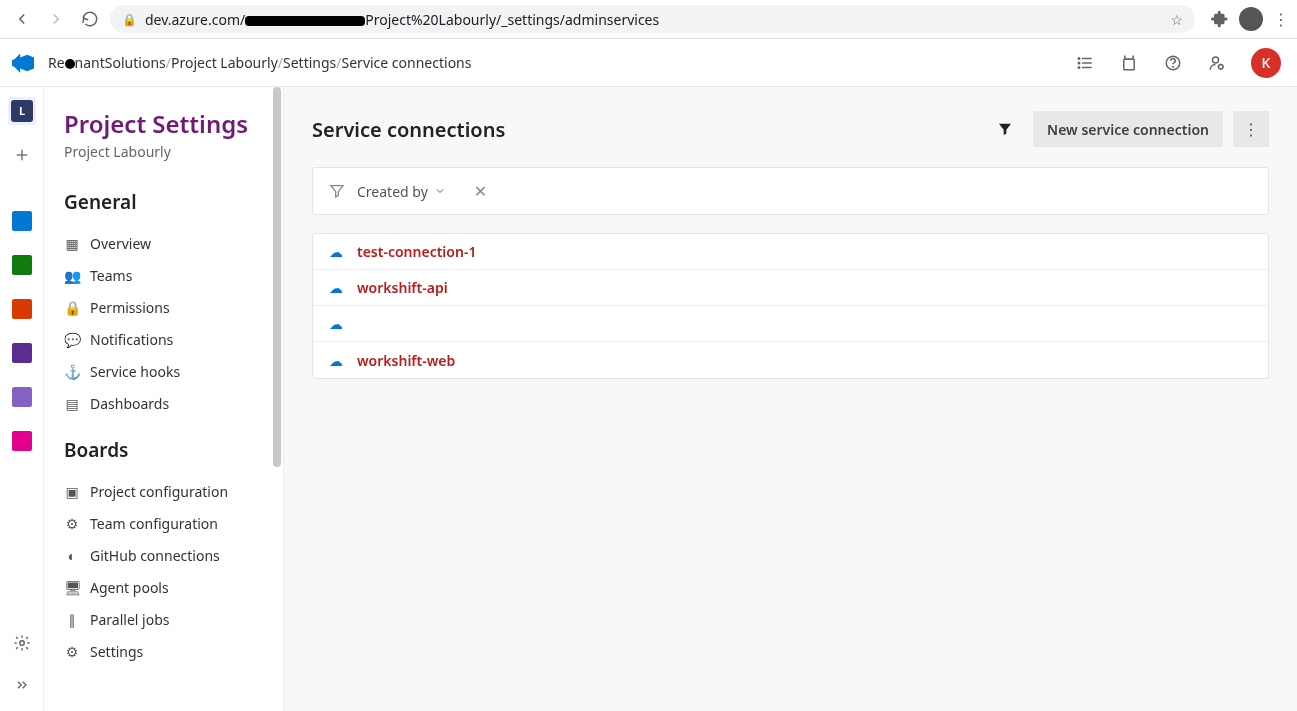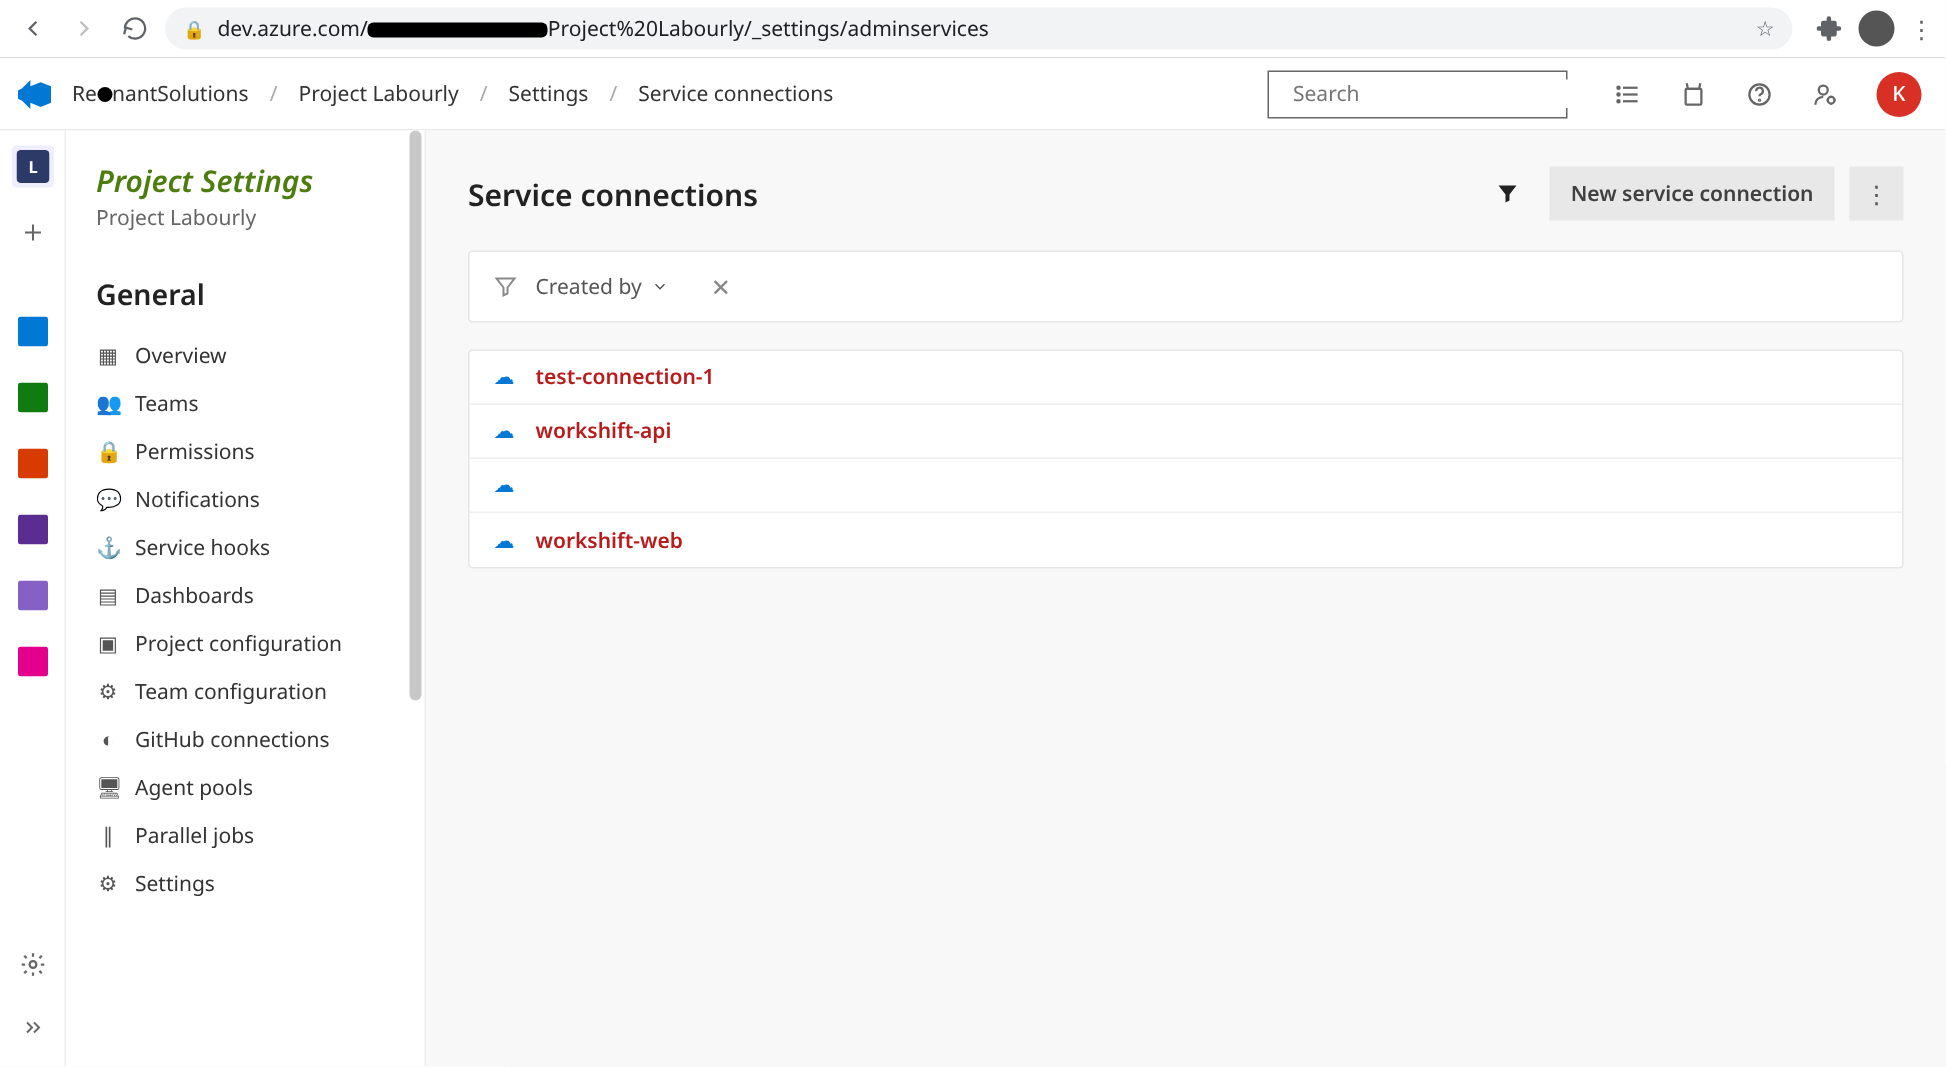--- a/index.html
+++ b/index.html
@@ -14,21 +14,21 @@
 .url-text { flex:1; white-space:nowrap; overflow:hidden; }
 .addr-redact { display:inline-block; width:120px; height:10px; background:#000; border-radius:4px; vertical-align:middle; }
 .chrome-right { display:flex; align-items:center; gap:10px; margin-left:10px; }
 .star { color:#5f6368; }
 .ext-avatar { width:24px; height:24px; border-radius:50%; background:#555; }
 .dots-v { color:#5f6368; font-size:16px; }
 
 
 .az-header { height:48px; background:#fff; display:flex; align-items:center; padding:0 16px 0 12px; border-bottom:1px solid #e8e8e8; gap:10px; }
 .az-logo { width:22px; height:22px; margin-right:4px; }
-.breadcrumbs { display:flex; gap:14px; font-size:14px; color:#333; }
+.breadcrumbs { display:flex; font-size:14px; color:#333; }
 .crumb { color:#333; cursor:pointer; }
 .crumb-sep { color:#aaa; }
 .crumb .dot { display:inline-block; width:10px; height:10px; background:#000; border-radius:50%; vertical-align:middle; }
 .az-header .spacer { flex:1; }
 .search-box { width:200px; height:32px; border:1px solid #666; display:flex; align-items:center; padding:0 8px; gap:8px; font-size:14px; color:#666; }
 .search-box input { border:none; outline:none; flex:1; font-size:14px; }
 .az-icons { display:flex; align-items:center; gap:24px; margin-left:20px; color:#666; }
 .az-icon { width:20px; height:20px; display:flex; align-items:center; justify-content:center; cursor:pointer; }
 .user-badge { width:30px; height:30px; border-radius:50%; background:#d93025; color:#fff; display:flex; align-items:center; justify-content:center; font-size:14px; font-weight:500; cursor:pointer; }
 
@@ -36,21 +36,21 @@
 .body-wrap { display:flex; height:calc(711px - 39px - 48px); background:#f8f8f8; }
 .rail { width:44px; background:#fff; border-right:1px solid #eee; display:flex; flex-direction:column; align-items:center; padding-top:10px; gap:16px; }
 .rail-item { width:28px; height:28px; display:flex; align-items:center; justify-content:center; cursor:pointer; border-radius:3px; }
 .rail-item.sel { background:#eef; }
 .rail .rail-spacer { flex:1; }
 .rail-bottom { padding-bottom:12px; display:flex; flex-direction:column; gap:14px; align-items:center; }
 
 
 .settings-side { width:240px; background:#fff; border-right:1px solid #eee; padding:20px 0 0 20px; overflow-y:auto; position:relative; }
 .settings-side::after { content:""; position:absolute; right:2px; top:0; width:8px; height:380px; background:#c8c8c8; border-radius:4px; }
-.ps-title { font-size:20px; font-weight:600; color:#4d7c0f;font-style:italic; }
+.ps-title { font-size:24px; font-weight:600; color:#701a75; }
 .ps-sub { font-size:14px; color:#666; margin-top:2px; margin-bottom:28px; }
 .sec-head { font-size:19px; font-weight:600; color:#222; margin:18px 0 12px 0; }
 .side-item { display:flex; align-items:center; gap:10px; height:32px; font-size:14px; color:#333; cursor:pointer; }
 .side-item .ic { width:16px; text-align:center; color:#555; }
 
 
 .main { flex:1; padding:24px 28px; overflow:auto; }
 .main-head { display:flex; align-items:center; margin-bottom:20px; }
 .main-title { font-size:20px; font-weight:600; color:#222; }
 .main-head .sp { flex:1; }
@@ -117,27 +117,20 @@
   <div class="breadcrumbs">
     <span class="crumb">Re<span class="dot"></span>nantSolutions</span>
     <span class="crumb-sep">/</span>
     <span class="crumb">Project Labourly</span>
     <span class="crumb-sep">/</span>
     <span class="crumb">Settings</span>
     <span class="crumb-sep">/</span>
     <span class="crumb">Service connections</span>
   </div>
   <div class="spacer"></div>
-  <div class="search-box">
-    <svg width="14" height="14" viewBox="0 0 24 24" fill="none" stroke="#666" stroke-width="2">
-        <circle cx="10" cy="10" r="7"></circle>
-        <line x1="21" y1="21" x2="15" y2="15"></line>
-      </svg>
-    <input placeholder="Search" style="">
-  </div>
   <div class="az-icons">
     <span class="az-icon">
       <svg width="18" height="18" viewBox="0 0 24 24" fill="none" stroke="#666" stroke-width="2">
           <line x1="8" y1="6" x2="21" y2="6"></line>
           <line x1="8" y1="12" x2="21" y2="12"></line>
           <line x1="8" y1="18" x2="21" y2="18"></line>
           <circle cx="4" cy="6" r="1"></circle>
           <circle cx="4" cy="12" r="1"></circle>
           <circle cx="4" cy="18" r="1"></circle>
         </svg>
@@ -253,20 +246,21 @@
       </div>
     <div class="side-item">
         <span class="ic">⚓</span>
         <span>Service hooks</span>
       </div>
     <div class="side-item">
         <span class="ic">▤</span>
         <span>Dashboards</span>
       </div>
 
+    <div class="sec-head">Boards</div>
     <div class="side-item">
         <span class="ic">▣</span>
         <span>Project configuration</span>
       </div>
     <div class="side-item">
         <span class="ic">⚙</span>
         <span>Team configuration</span>
       </div>
     <div class="side-item">
         <span class="ic">◐</span>

